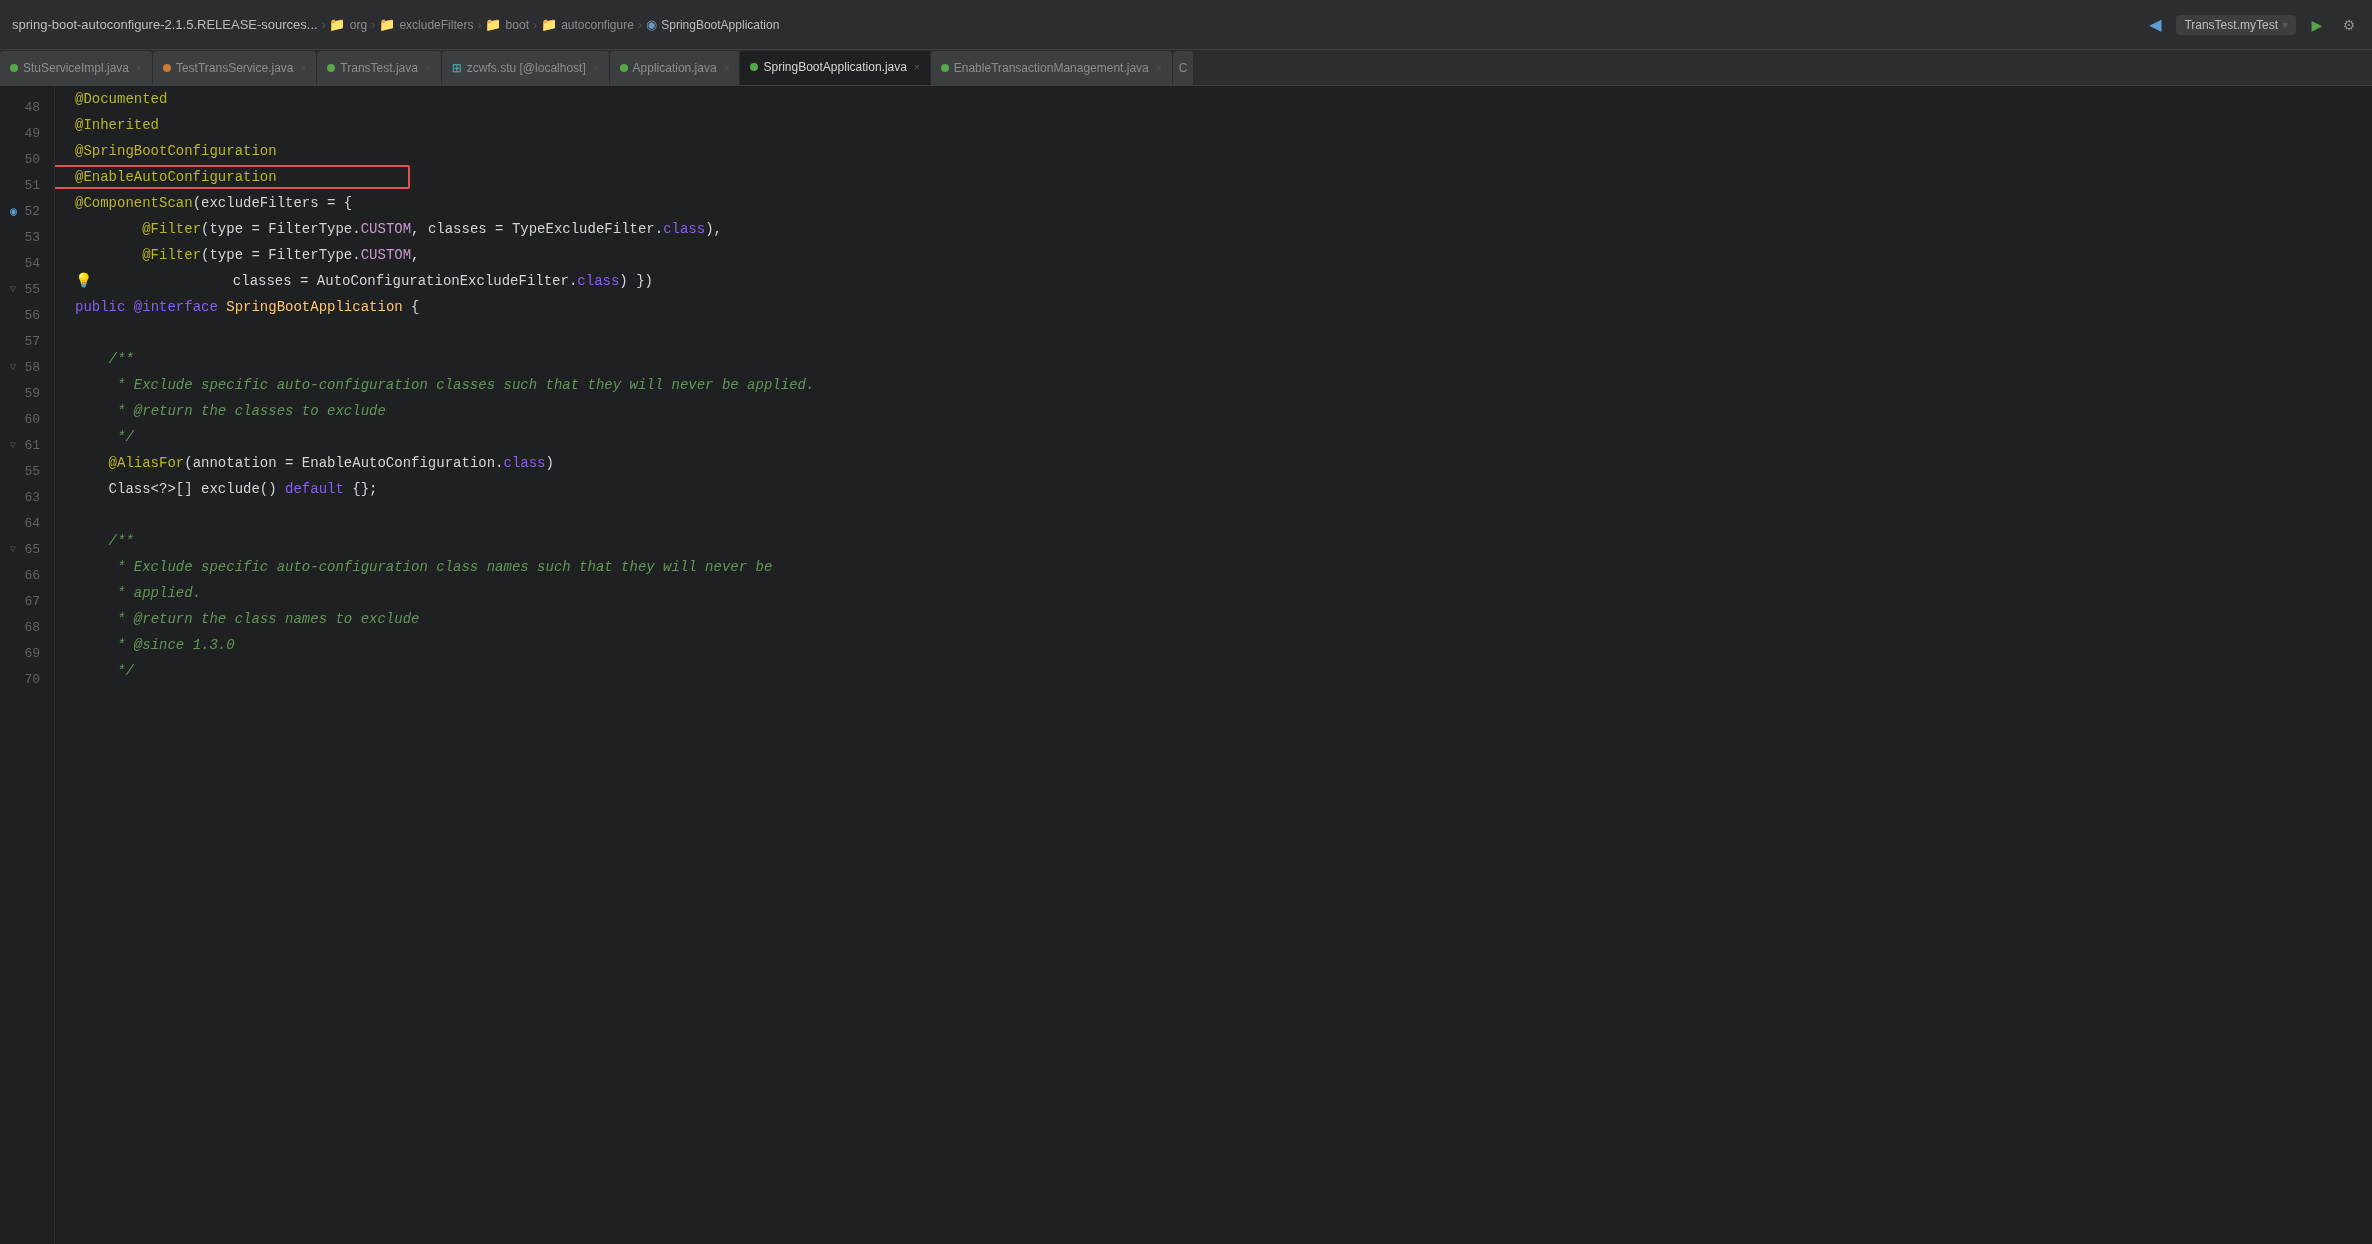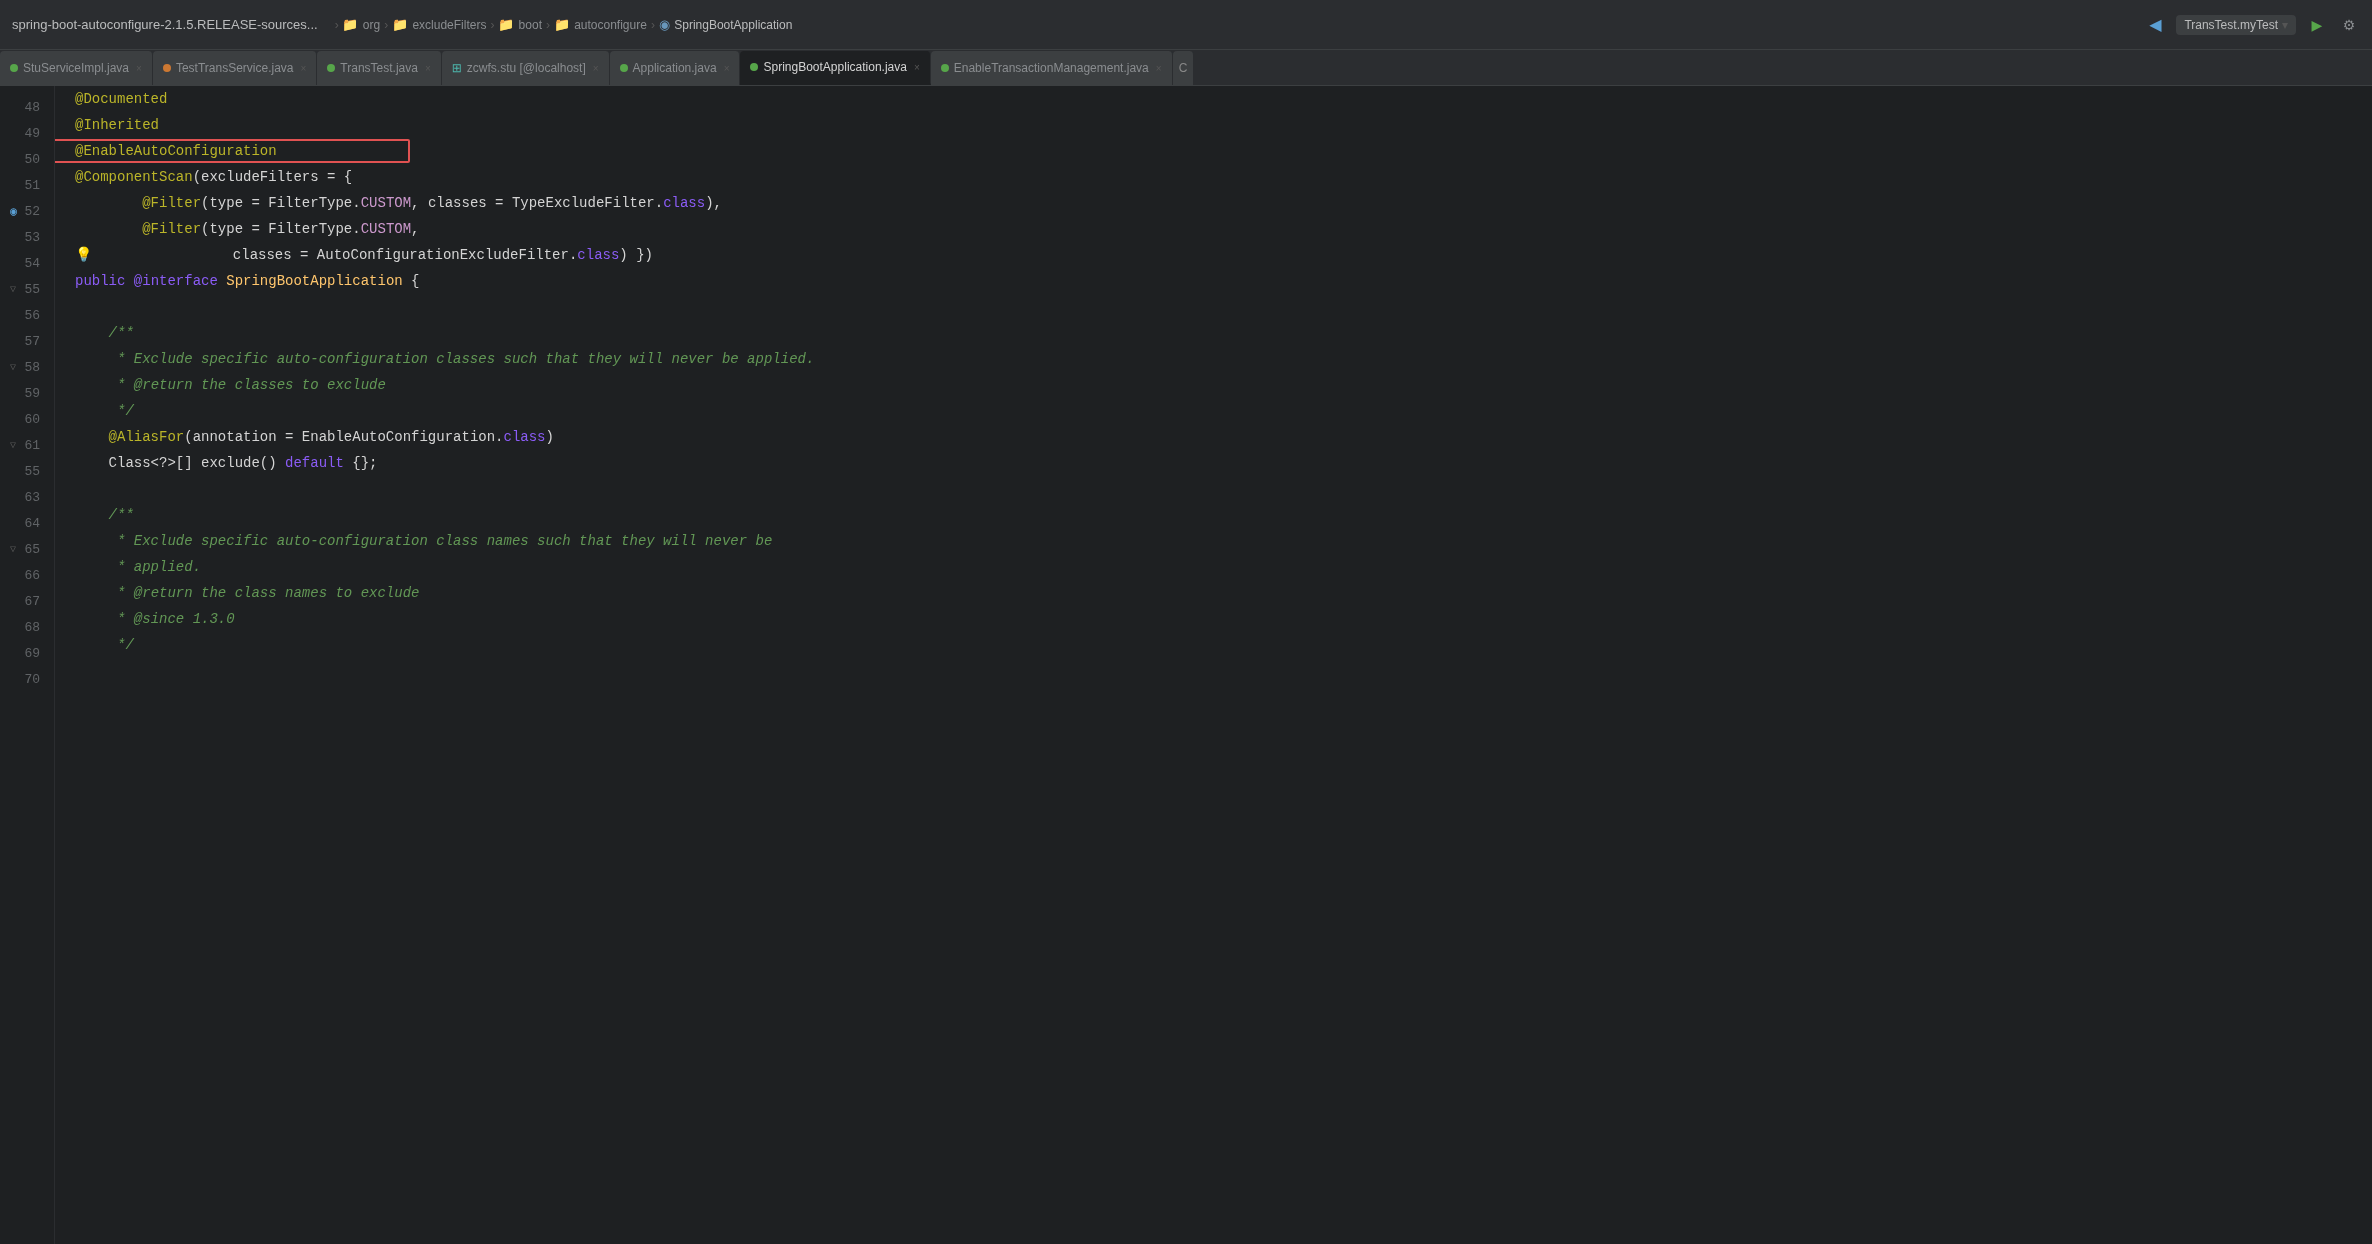--- a/index.html
+++ b/index.html
@@ -14,21 +14,21 @@
     }
 
     
     .title-bar {
       background: #2b2d30;
       height: 50px;
       display: flex;
       align-items: center;
       padding: 0 12px;
       border-bottom: 1px solid #3c3f41;
-      gap: 17px;
+      gap: 4px;
     }
     .title-text {
       color: #bbbcbd;
       font-family: -apple-system, sans-serif;
       font-size: 13px;
       white-space: nowrap;
       overflow: hidden;
       text-overflow: ellipsis;
     }
     .breadcrumb {
@@ -365,20 +365,23 @@
     <div class="lines-container" style="position:relative;">
 
       <div class="code-line">
         <span class="annotation">@Documented</span>
       </div>
 
       <div class="code-line">
         <span class="annotation">@Inherited</span>
       </div>
 
+      <div class="code-line">
+        <span class="annotation">@SpringBootConfiguration</span>
+      </div>
 
       <div class="code-line" style="position:relative;">
         <span class="annotation">@EnableAutoConfiguration</span>
         
         <div style="position:absolute; left:-5px; top:1px; width:360px; height:24px; border:2px solid #e05252; border-radius:2px; pointer-events:none; z-index:10;"></div>
       </div>
 
       <div class="code-line">
         <span class="annotation">@ComponentScan</span><span class="plain">(</span><span class="plain">excludeFilters</span><span class="plain"> = {</span>
       </div>

